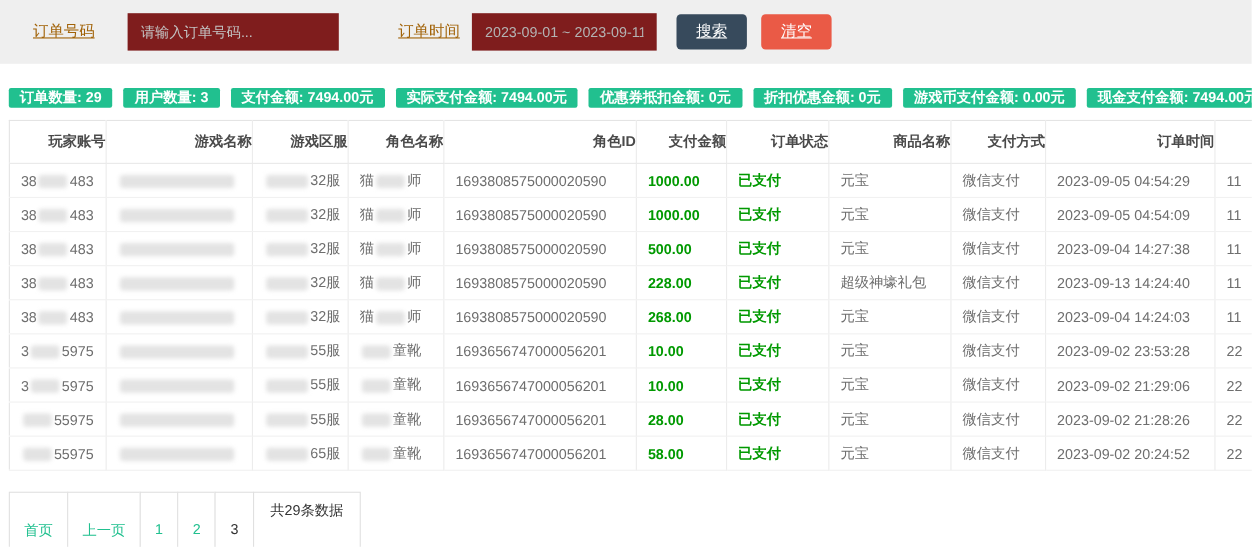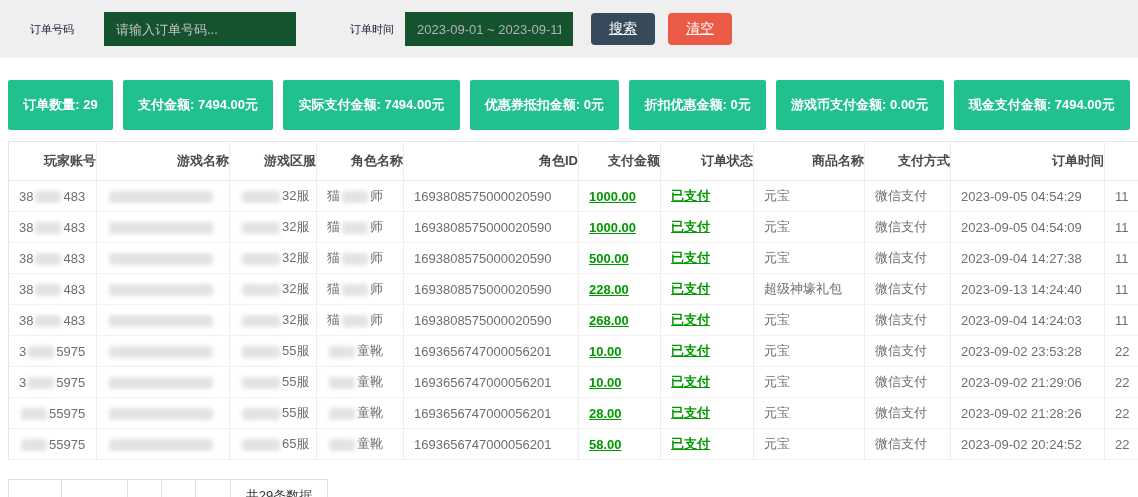--- a/index.html
+++ b/index.html
@@ -6,56 +6,56 @@
   body{
     width:1138px;height:497px;overflow:hidden;background:#fff;
     font-family:"Liberation Sans","DejaVu Sans",sans-serif;
     -webkit-font-smoothing:antialiased;
   }
   
   .search-bar{
     height:58px;background:#efefef;display:flex;align-items:center;
     padding-left:30px;box-sizing:border-box;
   }
-  .fld-label{font-size:11px;color:#0f172a;white-space:nowrap;}
+  .fld-label{font-size:14px;color:#a16207;white-space:nowrap;text-decoration:underline;}
   .inp{
-    height:34px;border:none;background:#14532d;box-sizing:border-box;
+    height:34px;border:none;background:#7f1d1d;box-sizing:border-box;
     font-size:13px;color:#9b9b9b;padding:0 12px;outline:none;
     font-family:"Liberation Sans","DejaVu Sans",sans-serif;
   }
   .inp::placeholder{color:#c3c3c3;}
   #order-no-input{width:192px;margin-left:30px;}
   #time-label{margin-left:54px;}
   #time-input{width:168px;margin-left:11px;color:#b3b3b3;}
   .btn{
     height:32px;border:none;border-radius:4px;color:#fff;font-size:14px;
     padding:0 18px;cursor:pointer;white-space:nowrap;
     font-family:"Liberation Sans","DejaVu Sans",sans-serif;
     text-decoration:underline;
   }
   .btn-search{background:#374a5c;margin-left:18px;}
   .btn-clear{background:#ea5a46;margin-left:13px;}
   
   .stats{display:flex;gap:10px;margin:22px 8px 0 8px;}
   .badge{
     flex:1 1 auto;background:#21c08f;color:#fff;font-size:13px;font-weight:bold;
-    padding:16px 10px;border-radius:2px;text-align:center;white-space:nowrap;
+    padding:0 10px;border-radius:2px;text-align:center;white-space:nowrap;
   }
   
   .tbl-wrap{margin:11px 0 0 8px;}
   table{border-collapse:collapse;table-layout:fixed;width:1224px;
         border:1px solid #e4e4e4;background:#fff;}
   th,td{
     border-right:1px solid #ececec;padding:0 0 0 10px;text-align:left;
     overflow:hidden;white-space:nowrap;box-sizing:border-box;
   }
   thead th{height:39px;font-size:13px;color:#4a4a4a;font-weight:bold;
            border-bottom:1px solid #e8e8e8;text-align:right;}
   tbody td{height:31px;font-size:13px;color:#6e6e6e;border-bottom:1px solid #f1f1f1;}
-  td.amount,td.status{color:#009900;font-weight:bold;text-decoration:underline;}
+  td.amount,td.status{color:#009900;font-weight:bold;}
   
   .mask{
     display:inline-block;height:12px;border-radius:3px;background:#e3e3e3;
     filter:blur(2px);vertical-align:middle;margin:0 2px;
   }
   .mask-acct{width:26px;}
   .mask-game{width:104px;}
   .mask-region{width:38px;}
   .mask-role{width:26px;}
   
@@ -79,20 +79,21 @@
   <input id="order-no-input" class="inp" type="text" placeholder="请输入订单号码..." style="">
   <span id="time-label" class="fld-label">订单时间</span>
   <input id="time-input" class="inp" type="text" value="2023-09-01 ~ 2023-09-11" style="">
   <button class="btn btn-search">搜索</button>
   <button class="btn btn-clear">清空</button>
 </div>
 
 
 <div class="stats">
   <span class="badge">订单数量: 29</span>
+  <span class="badge">用户数量: 3</span>
   <span class="badge">支付金额: 7494.00元</span>
   <span class="badge">实际支付金额: 7494.00元</span>
   <span class="badge">优惠券抵扣金额: 0元</span>
   <span class="badge">折扣优惠金额: 0元</span>
   <span class="badge">游戏币支付金额: 0.00元</span>
   <span class="badge">现金支付金额: 7494.00元</span>
 </div>
 
 
 <div class="tbl-wrap">

